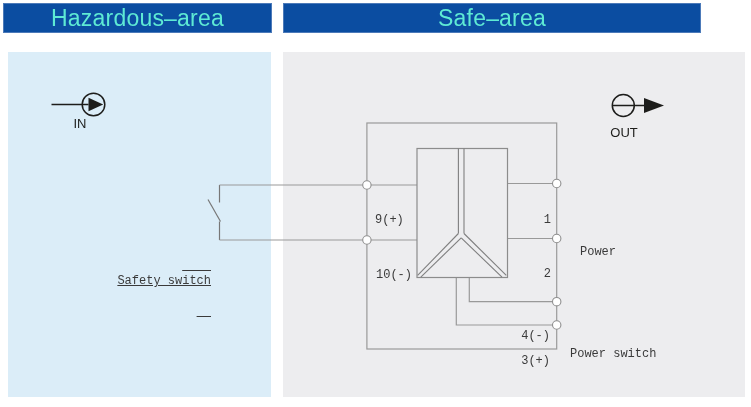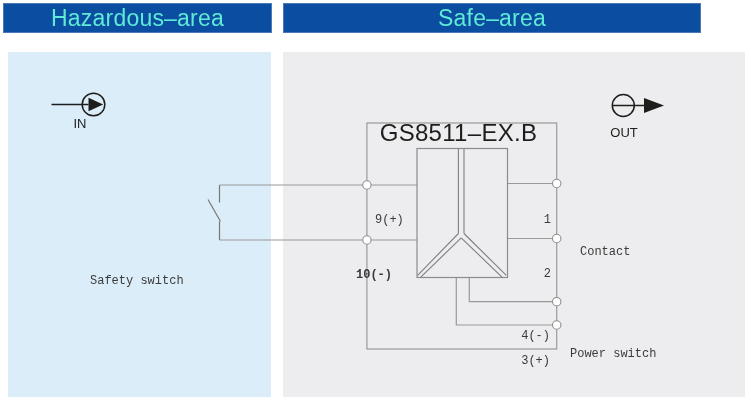--- a/index.html
+++ b/index.html
@@ -24,23 +24,23 @@
     left:366px; top:74px; width:185px; text-align:center;
     font-size:24px; letter-spacing:0.3px;
   }
   .port { font-size:13px; text-align:center; }
   .port-in  { left:64px;  top:71px; width:32px; }
   .port-out { left:603px; top:80px; width:42px; }
   .mono {
     font-family:"Liberation Mono","DejaVu Sans Mono",monospace;
     font-size:12px; color:#3a3a3a; line-height:1;
   }
-  .sw-block { left:90px; top:198px; width:121px; text-align:left; line-height:15.5px; }
+  .sw-block { left:90px; top:198px; width:121px; text-align:right; line-height:15.5px;text-decoration:underline; }
   .t9  { left:375px; top:169px; }
-  .t10 { left:356px; top:224px;font-weight:bold; }
+  .t10 { left:376px; top:224px; }
   .t1  { left:528px; top:169px; width:23px; text-align:right; }
   .t2  { left:528px; top:223px; width:23px; text-align:right; }
   .t4  { left:505px; top:285px; width:45px; text-align:right; }
   .t3  { left:505px; top:310px; width:45px; text-align:right; }
   .out-lbl   { left:580px; top:201px; }
   .power-lbl { left:570px; top:303px; }
 </style>
 </head>
 <body>
 
@@ -101,31 +101,30 @@
     <g stroke="#8f8f8f" stroke-width="1.1" fill="#ffffff">
       <circle cx="366.9" cy="185" r="4.2"></circle>
       <circle cx="366.9" cy="240" r="4.2"></circle>
       <circle cx="556.7" cy="183.5" r="4.2"></circle>
       <circle cx="556.7" cy="238.5" r="4.2"></circle>
       <circle cx="556.7" cy="301.7" r="4.2"></circle>
       <circle cx="556.7" cy="325" r="4.2"></circle>
     </g>
   </svg>
 
-  <div class="lbl title">GS8511–EX.B</div>
   <div class="lbl port port-in">IN</div>
   <div class="lbl port port-out">OUT</div>
 
   <div class="lbl mono sw-block">
     <div>Safety switch</div>
   </div>
 
   <div class="lbl mono t9">9(+)</div>
   <div class="lbl mono t10">10(-)</div>
   <div class="lbl mono t1">1</div>
   <div class="lbl mono t2">2</div>
   <div class="lbl mono t4">4(-)</div>
   <div class="lbl mono t3">3(+)</div>
 
-  <div class="lbl mono out-lbl">Contact</div>
+  <div class="lbl mono out-lbl">Power</div>
   <div class="lbl mono power-lbl">Power switch</div>
 
 </div>
 
 </body></html>

